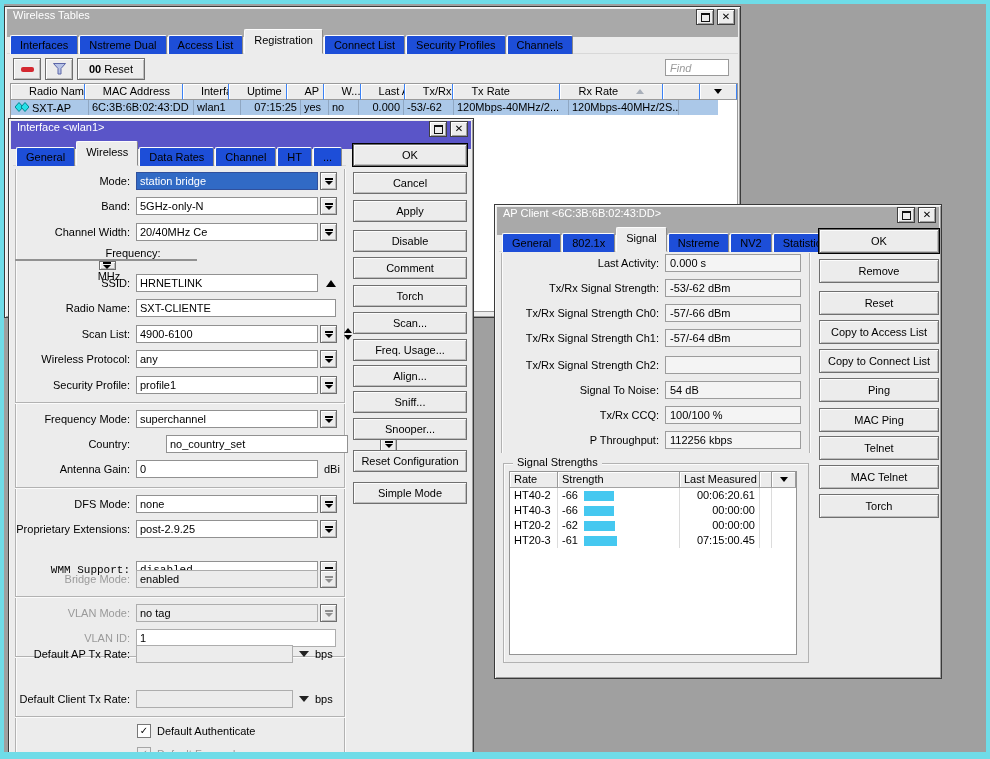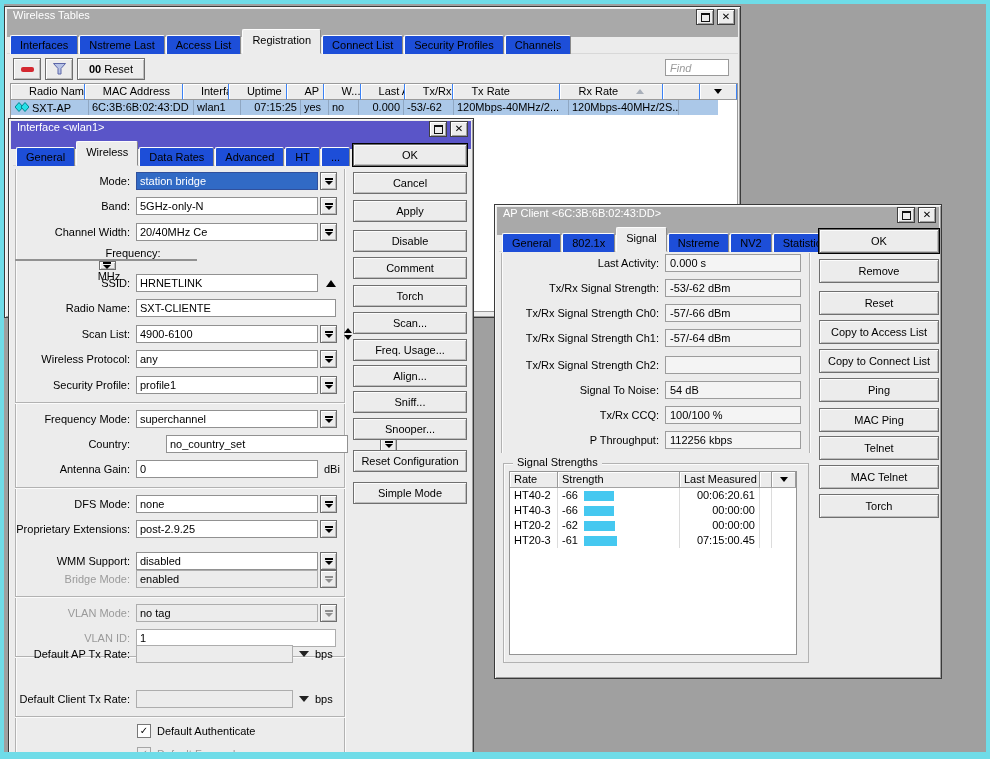--- a/index.html
+++ b/index.html
@@ -121,21 +121,21 @@
   <div class="window" style="left:4px;top:6px;width:735px;height:310px;">
     <div class="titlebar inactive">
       <span class="tb-title">Wireless Tables</span>
       <span class="tb-btn">
           <span class="max-glyph"></span>
         </span>
       <span class="tb-btn">✕</span>
     </div>
     <div class="tabs" style="left:2px;right:2px;top:22px;">
       <span class="tab">Interfaces</span>
-      <span class="tab">Nstreme Last</span>
+      <span class="tab">Nstreme Dual</span>
       <span class="tab">Access List</span>
       <span class="tab active">Registration</span>
       <span class="tab">Connect List</span>
       <span class="tab">Security Profiles</span>
       <span class="tab">Channels</span>
     </div>
     <div class="toolbtn" style="left:8px;top:51px;width:26px;">
       <span class="minus-glyph"></span>
     </div>
     <div class="toolbtn" style="left:40px;top:51px;width:26px;">
@@ -189,21 +189,21 @@
       <span class="tb-title">Interface &lt;wlan1&gt;</span>
       <span class="tb-btn">
           <span class="max-glyph"></span>
         </span>
       <span class="tb-btn">✕</span>
     </div>
     <div class="tabs" style="left:4px;width:330px;top:22px;">
       <span class="tab">General</span>
       <span class="tab active">Wireless</span>
       <span class="tab">Data Rates</span>
-      <span class="tab">Advanced</span>
+      <span class="tab">Channel</span>
       <span class="tab">HT</span>
       <span class="tab">...</span>
     </div>
 
     <div class="vline" style="left:6px;top:50px;height:590px;"></div>
     <div class="vline" style="left:335px;top:50px;height:590px;"></div>
 
     <div class="irow" style="top:52px;">
       <span class="ilabel">Mode:</span>
       <span class="ifield w182 sel">station bridge</span>
@@ -310,21 +310,21 @@
         </span>
     </div>
     <div class="irow" style="top:400px;">
       <span class="ilabel">Proprietary Extensions:</span>
       <span class="ifield w182">post-2.9.25</span>
       <span class="cmb">
           <i></i>
           <b></b>
         </span>
     </div>
-    <div class="irow" style="top:432px;">
+    <div class="irow" style="top:441px;font-family:Liberation Mono, monospace;">
       <span class="ilabel">WMM Support:</span>
       <span class="ifield w182">disabled</span>
       <span class="cmb">
           <i></i>
           <b></b>
         </span>
     </div>
     <div class="irow" style="top:450px;">
       <span class="ilabel dis">Bridge Mode:</span>
       <span class="ifield w182 dis">enabled</span>

